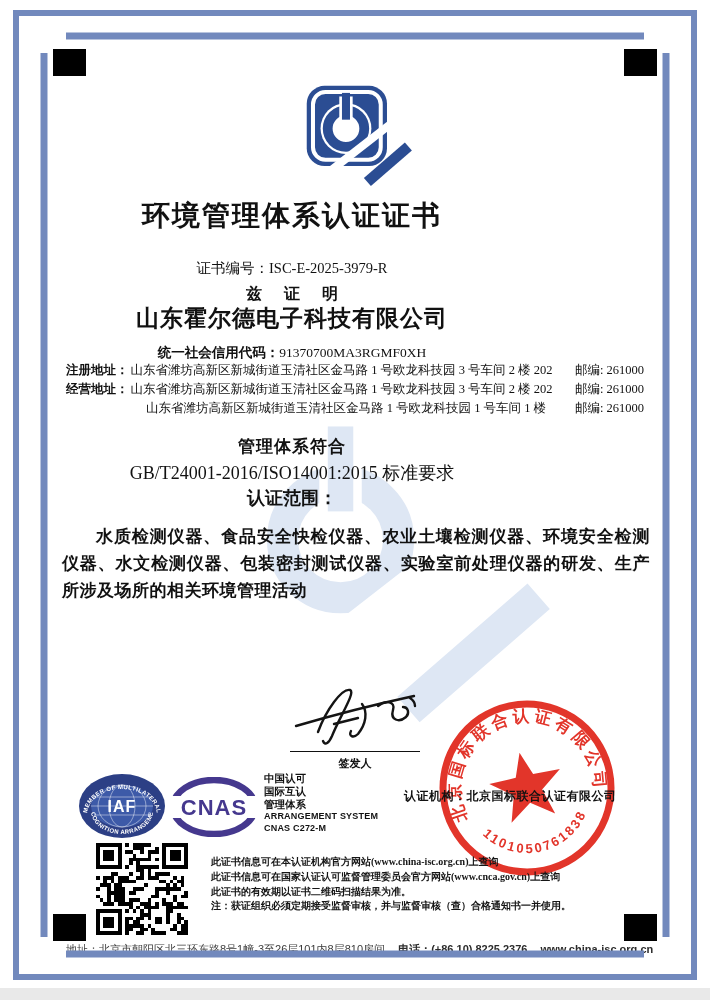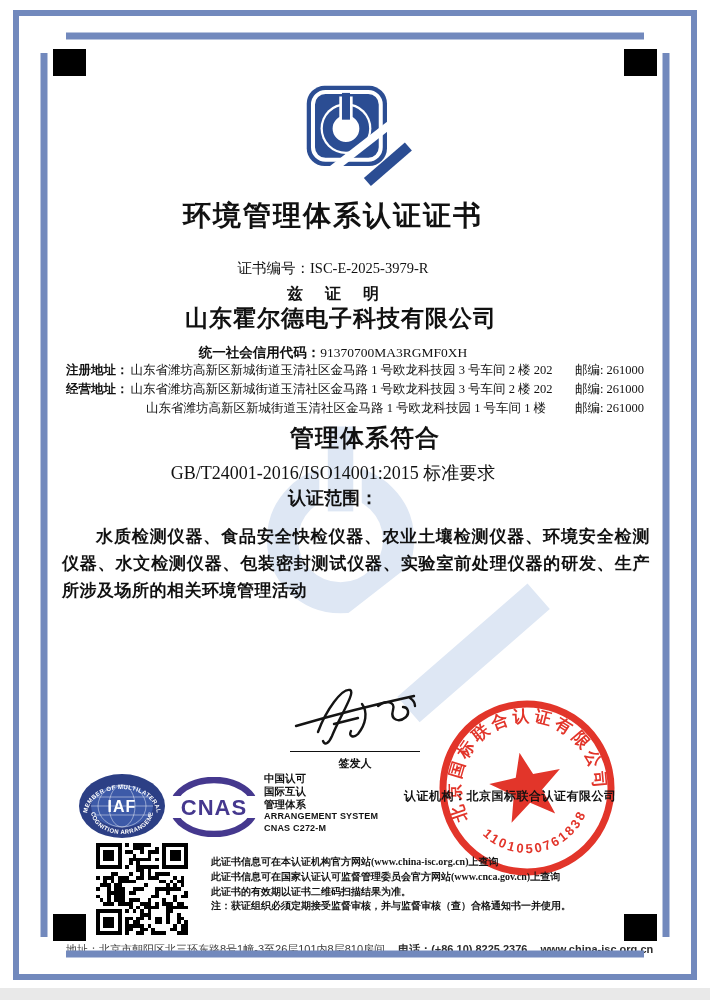--- a/index.html
+++ b/index.html
@@ -1,41 +1,41 @@
 <!DOCTYPE html>
 <html><head>
 <meta charset="utf-8">
 <style>
   html,body{margin:0;padding:0;background:#fff;}
   .page{position:relative;width:710px;height:1000px;background:#fff;overflow:hidden;
         font-family:"Liberation Serif","DejaVu Serif",serif;color:#111;}
   .abs{position:absolute;}
-  .ctr{left:0;width:584px;text-align:center;padding-left:41px;}
+  .ctr{left:0;width:584px;text-align:center;}
   svg{display:block;}
   
   .border-svg{position:absolute;left:0;top:0;z-index:4;pointer-events:none;}
   .border-svg path,.border-svg rect{stroke:#7289bd;fill:none;}
   
   .logo{left:296px;top:84px;z-index:1;}
   .title{top:197px;font-size:28px;font-weight:bold;letter-spacing:2px;z-index:1;}
   .certno{top:259px;font-size:14.5px;z-index:1;}
   .hereby{top:284px;font-size:16px;font-weight:bold;letter-spacing:9px;text-indent:9px;z-index:1;}
-  .company{top:303px;font-size:23px;font-weight:bold;letter-spacing:1px;z-index:1;margin-left:8px;}
+  .company{top:303px;font-size:23px;font-weight:bold;letter-spacing:1px;z-index:1;}
   .credit{top:344px;font-size:13.5px;z-index:1;}
   .credit .lab{font-weight:bold;}
   
   .addr{left:66px;top:361px;width:578px;font-size:12.5px;z-index:1;}
   .addr-row{display:flex;line-height:19px;white-space:nowrap;}
   .addr-row .lab{font-weight:bold;flex:0 0 auto;}
   .addr-row .txt{flex:1 1 auto;padding-left:2px;}
   .addr-row.noLab .txt{padding-left:80px;}
   .addr-row.noLab{}
   .addr-row .zip{flex:0 0 auto;padding-left:8px;}
   
-  .sys1{top:422px;font-size:24px;font-weight:bold;letter-spacing:1px;z-index:1;margin-left:32px;}
+  .sys1{top:435px;font-size:17px;font-weight:bold;letter-spacing:1px;z-index:1;}
   .sys2{top:461px;font-size:18px;z-index:1;}
   .sys3{top:486px;font-size:18px;font-weight:bold;z-index:1;}
   .scope{left:62px;top:523px;width:588px;font-size:17px;font-weight:bold;line-height:27px;
          text-align:justify;text-indent:2em;letter-spacing:.5px;z-index:1;}
   
   .dates{left:88px;top:616px;font-size:14.5px;line-height:21px;z-index:1;}
   .dates .lab{font-weight:bold;}
   
   .sig{left:282px;top:676px;z-index:1;}
   .sigline{left:290px;top:751px;width:130px;border-top:1.5px solid #111;z-index:1;}

